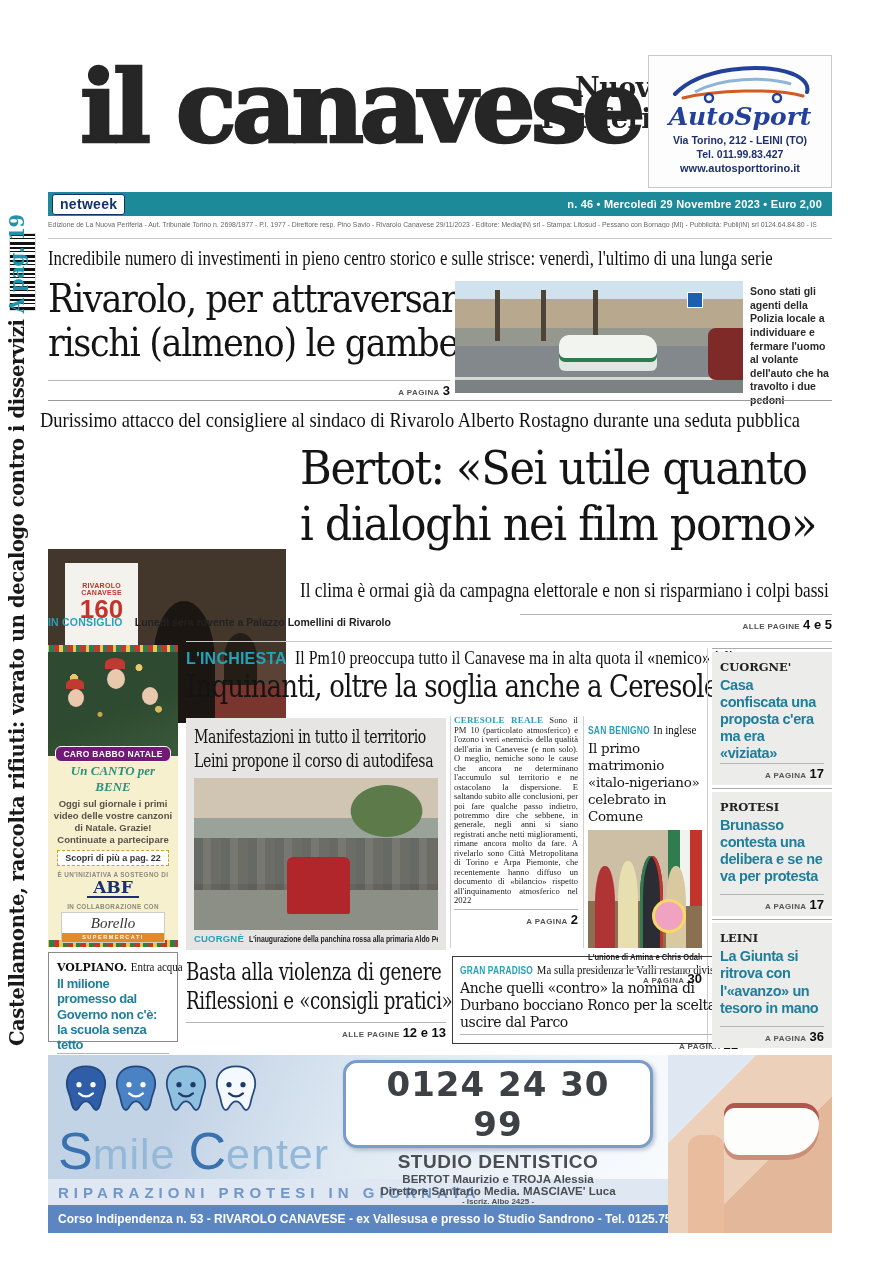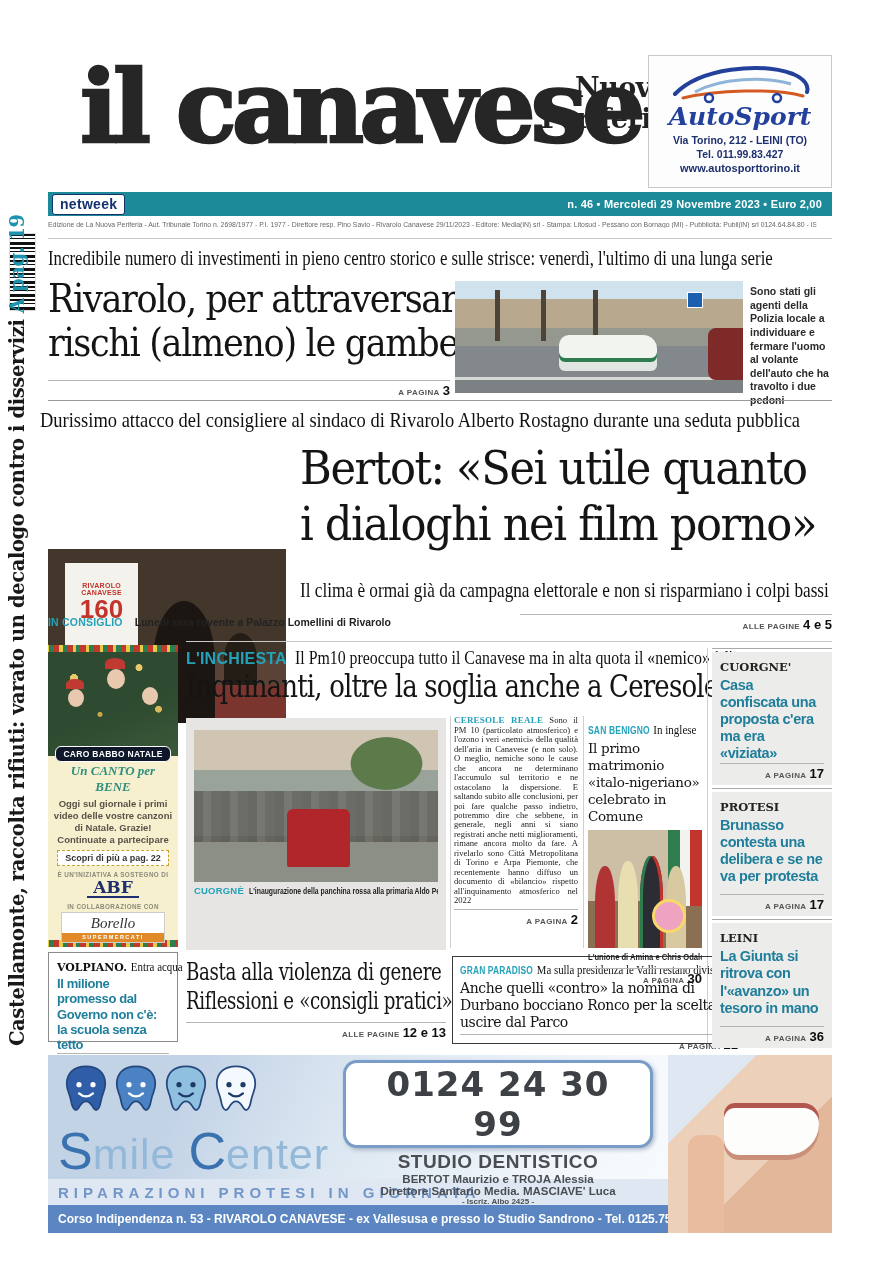--- a/index.html
+++ b/index.html
@@ -120,21 +120,21 @@
   .side-box .kick { font-family:"DejaVu Serif", serif; font-weight:700; font-size:11.5px; color:#222; }
   .side-box .head { color:#1f7e9b; font-weight:800; font-size:14.5px; line-height:1.18; letter-spacing:-0.4px; margin-top:3px; }
   .side-box .pageref { margin-top:auto; }
   .side-div { height:1px; background:#aaa; margin:3px 0; }
 
   
   .xmas { left:48px; top:645px; width:130px; height:302px; background:#f7f0cf;
     border-top:7px solid transparent; border-bottom:7px solid transparent;
     border-image:repeating-linear-gradient(90deg,#c0392b 0 5px,#e8c94a 5px 8px,#2e7d4f 8px 12px) 7; }
   .xmas .inner { padding:0 5px; text-align:center; }
-  .xmas .banner { position:relative; margin:-10px 2px 0 2px; background:#0f172a; color:#fff; font-weight:800; font-size:8.5px;
+  .xmas .banner { position:relative; margin:-10px 2px 0 2px; background:#701a75; color:#fff; font-weight:800; font-size:8.5px;
     letter-spacing:0.3px; border-radius:6px; padding:2px 0; border:1px solid #fff; }
   .xmas .script { font-family:"Liberation Serif", serif; font-style:italic; font-weight:700; font-size:13px; color:#2f8f7f; margin-top:1px; }
   .xmas .bodytxt { font-size:9.5px; font-weight:800; color:#5a5248; line-height:1.25; margin-top:3px; }
   .xmas .btn { margin:4px auto 0 auto; width:112px; background:#fff; border:1px dashed #c9a227; font-size:9px; font-weight:800; color:#333; padding:2px 0; }
   .xmas .tiny { font-size:6.3px; font-weight:700; color:#8a8a7a; letter-spacing:0.4px; margin-top:5px; }
   .xmas .abf { font-family:"DejaVu Serif", serif; font-weight:800; font-size:17px; color:#1d2f6e; line-height:1; margin-top:1px; border-bottom:2px solid #1d2f6e; display:inline-block; padding:0 6px; }
   .xmas .borello { margin:2px auto 0 auto; width:104px; background:#fff; border:1px solid #ccc; padding-top:2px; }
   .xmas .borello .scriptname { font-family:"Liberation Serif", serif; font-style:italic; font-size:15px; color:#333; }
   .xmas .borello .bar { background:#e08a2a; color:#fff; font-size:5.5px; font-weight:800; letter-spacing:1.5px; padding:1.5px 0; margin-top:1px; }
 
@@ -255,20 +255,24 @@
 
   <div class="abs inchiesta-row">
     <span class="label-teal">L'INCHIESTA</span>
     <span class="kick fit" style="--sx:.88;">Il Pm10 preoccupa tutto il Canavese ma in alta quota il «nemico» è l'ozono</span>
   </div>
   <div class="abs headline h-inq">
     <span class="hl-line" style="--sx:.84;">Inquinanti, oltre la soglia anche a Ceresole</span>
   </div>
 
   <div class="abs gray-panel">
+    <div class="ptitle">
+      <span class="hl-line" style="--sx:.74;">Manifestazioni in tutto il territorio</span>
+      <span class="hl-line" style="--sx:.74;">Leini propone il corso di autodifesa</span>
+    </div>
     <div class="photo ph-bench" style="width:244px; height:152px; margin-top:5px;">
       <div class="tree"></div>
       <div class="crowd"></div>
       <div class="cloth"></div>
     </div>
     <div class="caprow" style="margin-top:3px; overflow:hidden;">
       <span class="lbl" style="font-size:9.5px;">CUORGNÈ</span>
       <span class="txt fit" style="--sx:.72; font-size:9.5px;">L'inaugurazione della panchina rossa alla primaria Aldo Peno</span>
     </div>
   </div>

